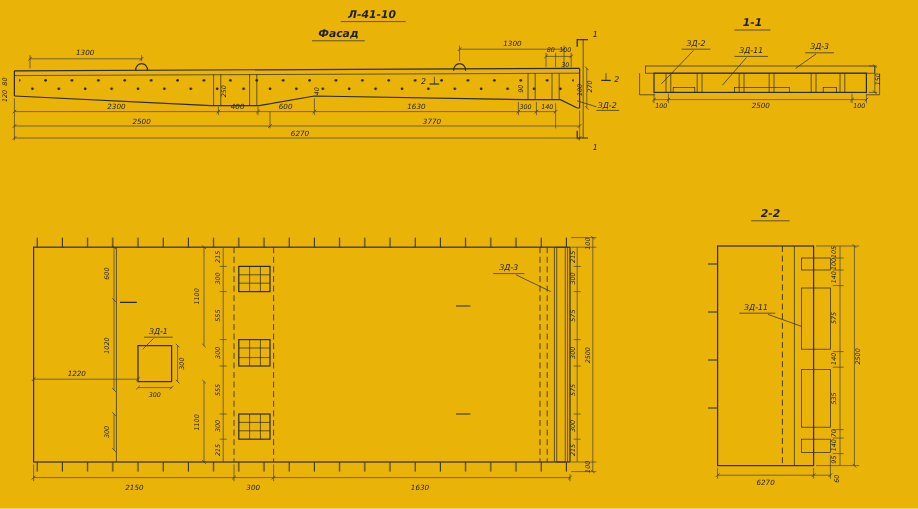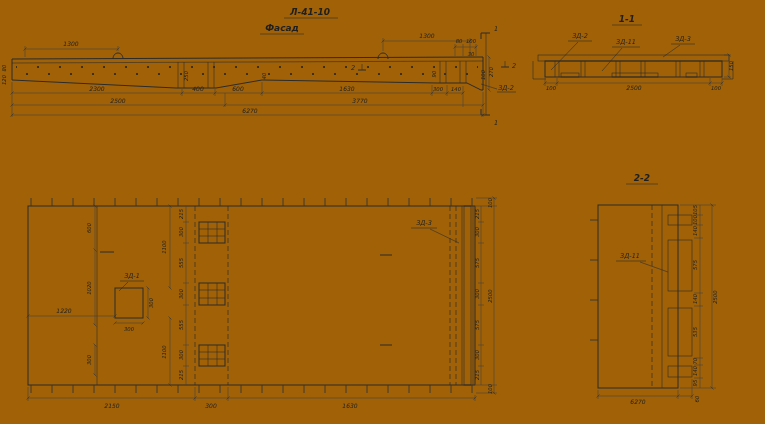--- a/index.html
+++ b/index.html
@@ -1,16 +1,16 @@
 <!DOCTYPE html>
 <html><head>
 <meta charset="utf-8">
 <style>
   html,body{margin:0;padding:0;background:#ffffff;}
-  .stage{position:relative;width:765px;height:424px;background:#a16207;overflow:hidden;
+  .stage{position:relative;width:765px;height:424px;background:#eab308;overflow:hidden;
          font-family:"DejaVu Sans",sans-serif;}
   svg{display:block;}
   svg text{font-family:"DejaVu Sans",sans-serif;font-style:italic;fill:#1f1f1f;}
   .d{font-size:6px;text-anchor:middle;}
   .ds{font-size:5.3px;text-anchor:middle;}
   .lbl{font-size:6.5px;text-anchor:middle;}
   .ttl{font-size:9px;text-anchor:middle;font-weight:bold;}
   .geo{stroke:#2b2b2b;stroke-width:1;fill:none;}
   .geo2{stroke:#2b2b2b;stroke-width:0.6;fill:none;}
   .dim{stroke:#444;stroke-width:0.6;fill:none;}

